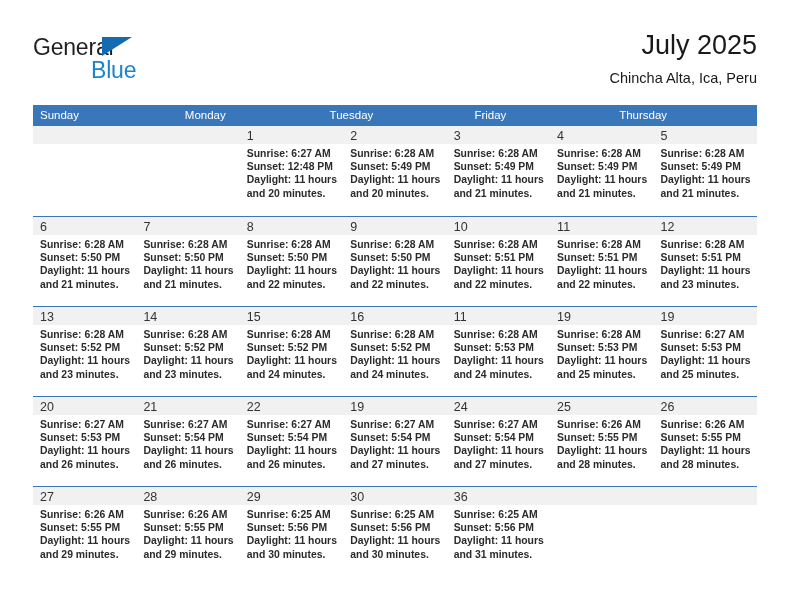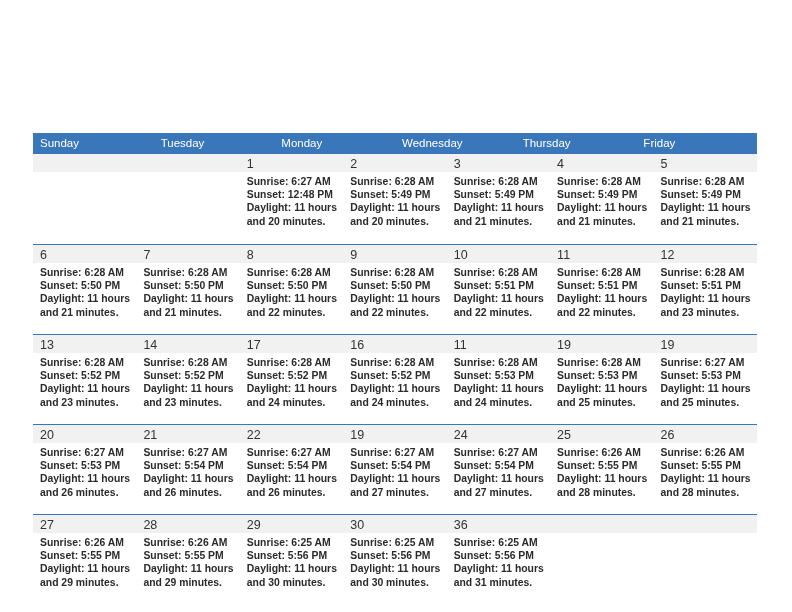--- a/index.html
+++ b/index.html
@@ -72,21 +72,20 @@
     line-height: 22px;
     margin-top: 5px;
     white-space: nowrap;
   }
 
   
   .calendar {
     position: absolute;
     left: 33px; top: 105px;
     width: 724px;
-    margin-top: 28px;
   }
   .weekdays {
     display: flex;
     width: 100%;
     background: #3a77ba;
     height: 21px;
   }
   .weekday {
     flex: 1 1 0;
     color: #ffffff;
@@ -131,29 +130,44 @@
     color: #2b2b2b;
     line-height: 13.2px;
     white-space: nowrap;
   }
 </style>
 </head>
 <body>
 
 <div id="page">
 
+  <div class="header">
+
+    <div class="logo">
+      <div class="logo-row1">
+        <span class="logo-general">General</span>
+        <span class="logo-tri"></span>
+      </div>
+      <span class="logo-blue">Blue</span>
+    </div>
+
+    <div class="title-wrap">
+      <div class="cal-title">July 2025</div>
+      <div class="cal-subtitle">Chincha Alta, Ica, Peru</div>
+    </div>
+
+  </div>
 
   <div class="calendar">
     <div class="weekdays">
         <div class="weekday">Sunday</div>
+        <div class="weekday">Monday</div>
         <div class="weekday">Tuesday</div>
-        <div class="weekday">Monday</div>
-        <div class="weekday">Wednesday</div>
+        <div class="weekday">Friday</div>
         <div class="weekday">Thursday</div>
-        <div class="weekday">Friday</div>
       </div>
     <div id="weeks-container">
         <div class="week first">
           <div class="day empty">
             <div class="day-band"></div>
           </div>
           <div class="day empty">
             <div class="day-band"></div>
           </div>
           <div class="day">
@@ -280,21 +294,21 @@
           <div class="day">
             <div class="day-band"><span class="day-num">14</span></div>
             <div class="day-body">
               <div class="day-line">Sunrise: 6:28 AM</div>
               <div class="day-line">Sunset: 5:52 PM</div>
               <div class="day-line">Daylight: 11 hours</div>
               <div class="day-line">and 23 minutes.</div>
             </div>
           </div>
           <div class="day">
-            <div class="day-band"><span class="day-num">17</span></div>
+            <div class="day-band"><span class="day-num">15</span></div>
             <div class="day-body">
               <div class="day-line">Sunrise: 6:28 AM</div>
               <div class="day-line">Sunset: 5:52 PM</div>
               <div class="day-line">Daylight: 11 hours</div>
               <div class="day-line">and 24 minutes.</div>
             </div>
           </div>
           <div class="day">
             <div class="day-band"><span class="day-num">16</span></div>
             <div class="day-body">

